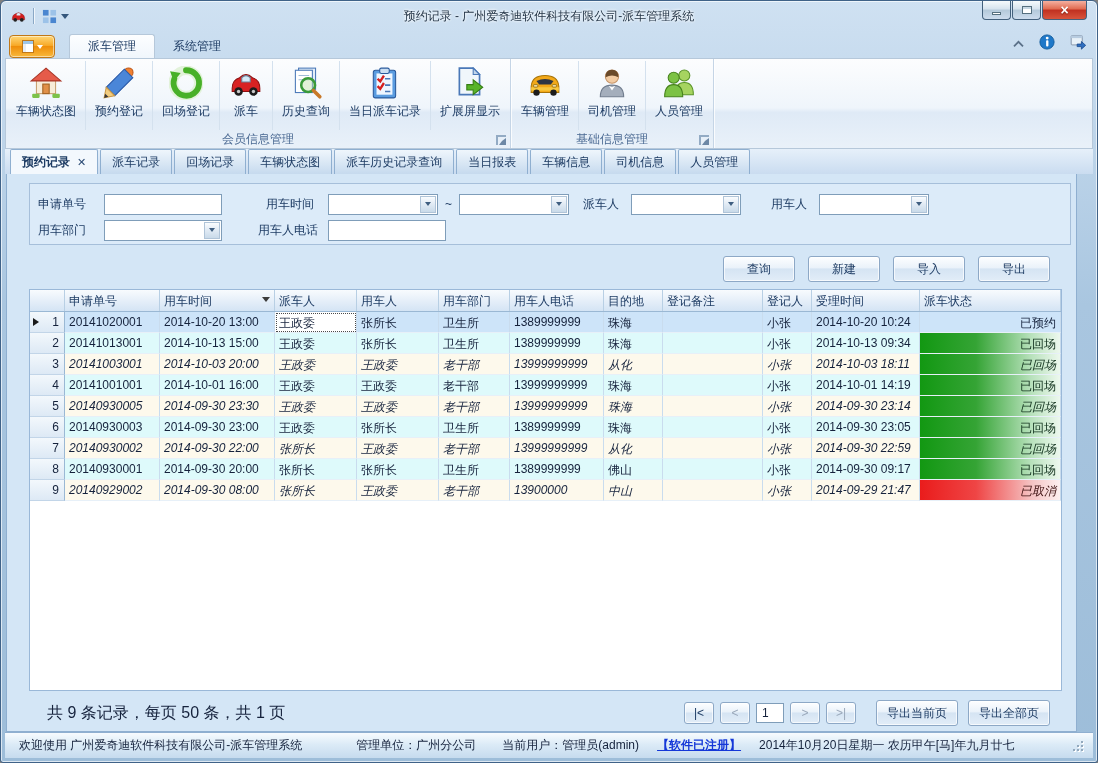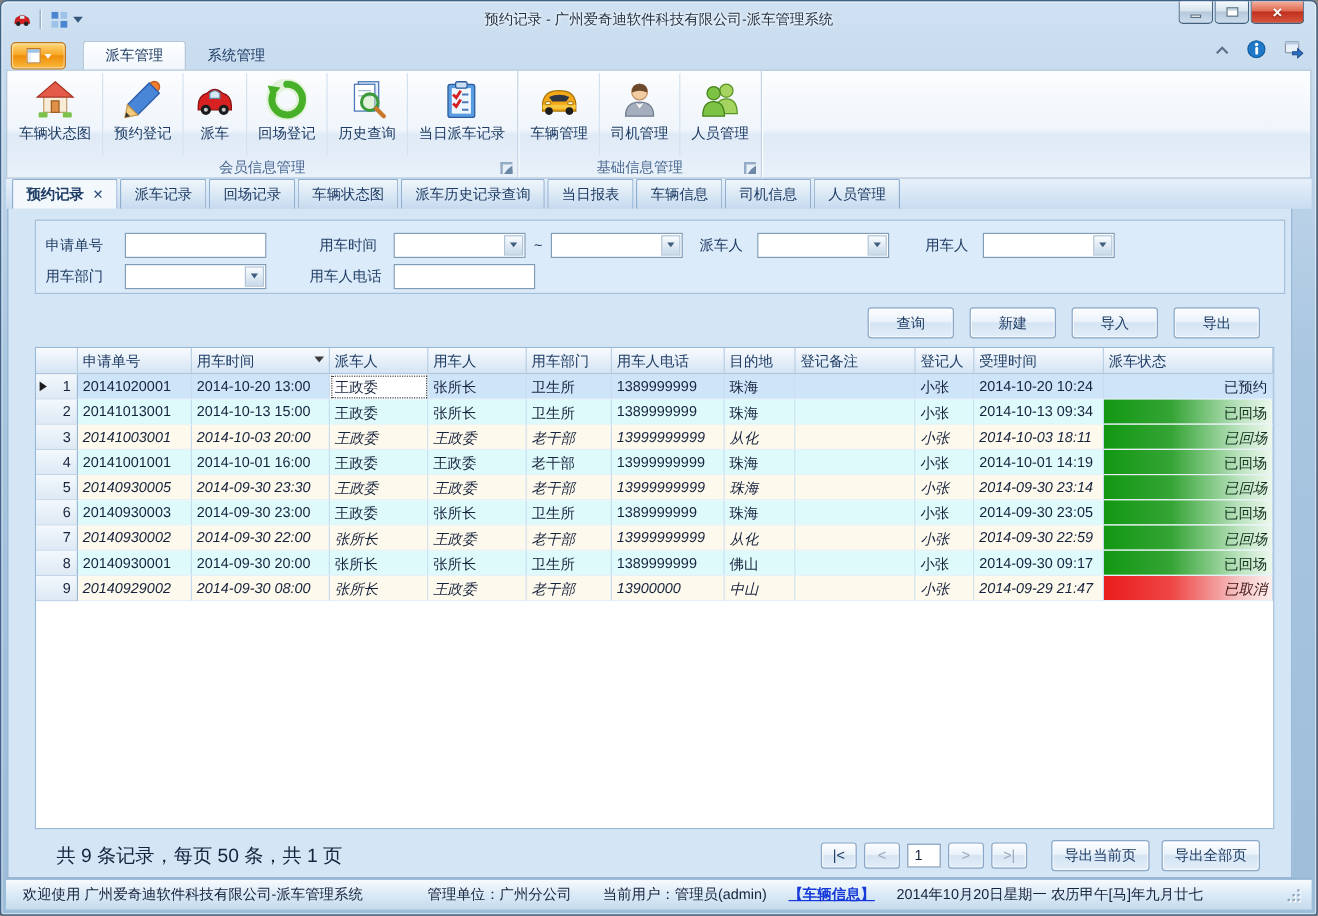--- a/index.html
+++ b/index.html
@@ -204,36 +204,36 @@
               <span class="icon32"><svg viewBox="0 0 32 32">
                   <circle cx="25" cy="6" r="4.2" fill="#f08030" stroke="#c05818"></circle>
                   <polygon points="21,3 29,11 12,28 4,20" fill="#4a86d8" stroke="#2a5aa8"></polygon>
                   <polygon points="4,20 12,28 2,30" fill="#f2cd80" stroke="#c89848"></polygon>
                   <polygon points="2,30 6,29 3,26" fill="#383838"></polygon>
                 </svg></span>
               <span class="rlabel">预约登记</span>
             </div>
             <div class="rbtn">
               <span class="icon32"><svg viewBox="0 0 32 32">
+                  <circle cx="16" cy="16" r="12" fill="none" stroke="#e2f2da" stroke-width="9"></circle>
+                  <path d="M16 4 A12 12 0 1 1 5 12" fill="none" stroke="#48b028" stroke-width="5.5" stroke-linecap="round"></path>
+                  <polygon points="1,5 11,6.5 4.5,14.5" fill="#48b028"></polygon>
+                </svg></span>
+              <span class="rlabel">回场登记</span>
+            </div>
+            <div class="rbtn">
+              <span class="icon32"><svg viewBox="0 0 32 32">
                   <path d="M3 21 Q3 13 10 11 Q16 5 22 11 Q29 13 29 21 L29 24 H3 Z" fill="#d82222" stroke="#8c1010"></path>
                   <path d="M12 11 Q16 7 20 11 L20 15 H12 Z" fill="#d4eaf8" stroke="#6a7f94"></path>
                   <circle cx="9" cy="24" r="4" fill="#1c1c1c"></circle>
                   <circle cx="23" cy="24" r="4" fill="#1c1c1c"></circle>
                   <circle cx="9" cy="24" r="1.6" fill="#c8c8c8"></circle>
                   <circle cx="23" cy="24" r="1.6" fill="#c8c8c8"></circle>
                 </svg></span>
               <span class="rlabel">派车</span>
-            </div>
-            <div class="rbtn">
-              <span class="icon32"><svg viewBox="0 0 32 32">
-                  <circle cx="16" cy="16" r="12" fill="none" stroke="#e2f2da" stroke-width="9"></circle>
-                  <path d="M16 4 A12 12 0 1 1 5 12" fill="none" stroke="#48b028" stroke-width="5.5" stroke-linecap="round"></path>
-                  <polygon points="1,5 11,6.5 4.5,14.5" fill="#48b028"></polygon>
-                </svg></span>
-              <span class="rlabel">回场登记</span>
             </div>
             <div class="rbtn">
               <span class="icon32"><svg viewBox="0 0 32 32">
                   <rect x="9" y="2" width="16" height="20" fill="#e4eef8" stroke="#4a78b8"></rect>
                   <rect x="6" y="4" width="16" height="21" fill="#ffffff" stroke="#4a78b8"></rect>
                   <line x1="9" y1="9" x2="19" y2="9" stroke="#a0bcd8"></line>
                   <line x1="9" y1="13" x2="19" y2="13" stroke="#a0bcd8"></line>
                   <circle cx="18" cy="18" r="6.5" fill="rgba(190,225,170,.45)" stroke="#3a9a3a" stroke-width="2.4"></circle>
                   <line x1="23" y1="23" x2="29" y2="29" stroke="#c87828" stroke-width="3.4" stroke-linecap="round"></line>
                 </svg></span>
@@ -244,20 +244,28 @@
                   <rect x="5" y="4" width="21" height="26" rx="2" fill="#5a9ce0" stroke="#2a5a9c"></rect>
                   <rect x="8" y="7" width="15" height="20" fill="#eef6ff"></rect>
                   <rect x="11" y="2" width="9" height="5" rx="1.5" fill="#cadef2" stroke="#2a5a9c"></rect>
                   <line x1="16" y1="12" x2="21" y2="12" stroke="#4a78b8" stroke-width="1.6"></line>
                   <line x1="16" y1="18" x2="21" y2="18" stroke="#4a78b8" stroke-width="1.6"></line>
                   <line x1="16" y1="24" x2="21" y2="24" stroke="#4a78b8" stroke-width="1.6"></line>
                   <polyline points="9,12 11.5,14.5 15,9" stroke="#d42020" stroke-width="2.2" fill="none"></polyline>
                   <polyline points="9,19 11.5,21.5 15,16" stroke="#d42020" stroke-width="2.2" fill="none"></polyline>
                 </svg></span>
               <span class="rlabel">当日派车记录</span>
+            </div>
+            <div class="rbtn">
+              <span class="icon32"><svg viewBox="0 0 32 32">
+                  <path d="M6 2 H19 L25 8 V27 H6 Z" fill="#f0f6fb" stroke="#4a78b8" stroke-width="1.6"></path>
+                  <path d="M19 2 L25 8 H19 Z" fill="#c2d6ea" stroke="#4a78b8"></path>
+                  <path d="M13 21 h6 v-4.5 l9 7 -9 7 v-4.5 h-6 Z" fill="#58b428" stroke="#357c14" transform="translate(0,-3.5)"></path>
+                </svg></span>
+              <span class="rlabel">扩展屏显示</span>
             </div>
           </div>
           <div class="rgroup-label">
             <span>会员信息管理</span>
             <span class="launcher"></span>
           </div>
         </div>
         <div class="rgroup">
           <div class="rgroup-buttons">
             <div class="rbtn">
@@ -582,21 +590,21 @@
         <div class="btn">导出当前页</div>
         <div class="btn">导出全部页</div>
       </div>
     </div>
   </div>
 
   <div class="statusbar">
     <span class="sb-welcome">欢迎使用 广州爱奇迪软件科技有限公司-派车管理系统</span>
     <span class="sb-unit">管理单位：广州分公司</span>
     <span class="sb-user">当前用户：管理员(admin)</span>
-    <span class="sb-reg">【车辆信息】</span>
+    <span class="sb-reg">【软件已注册】</span>
     <span class="sb-date">2014年10月20日星期一 农历甲午[马]年九月廿七</span>
     <span class="grip">
         <i></i>
         <i></i>
         <i></i>
         <i></i>
         <i></i>
         <i></i>
       </span>
   </div>

